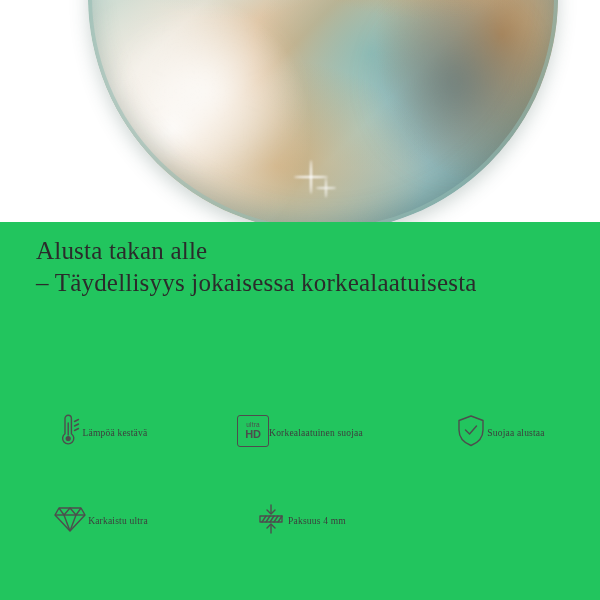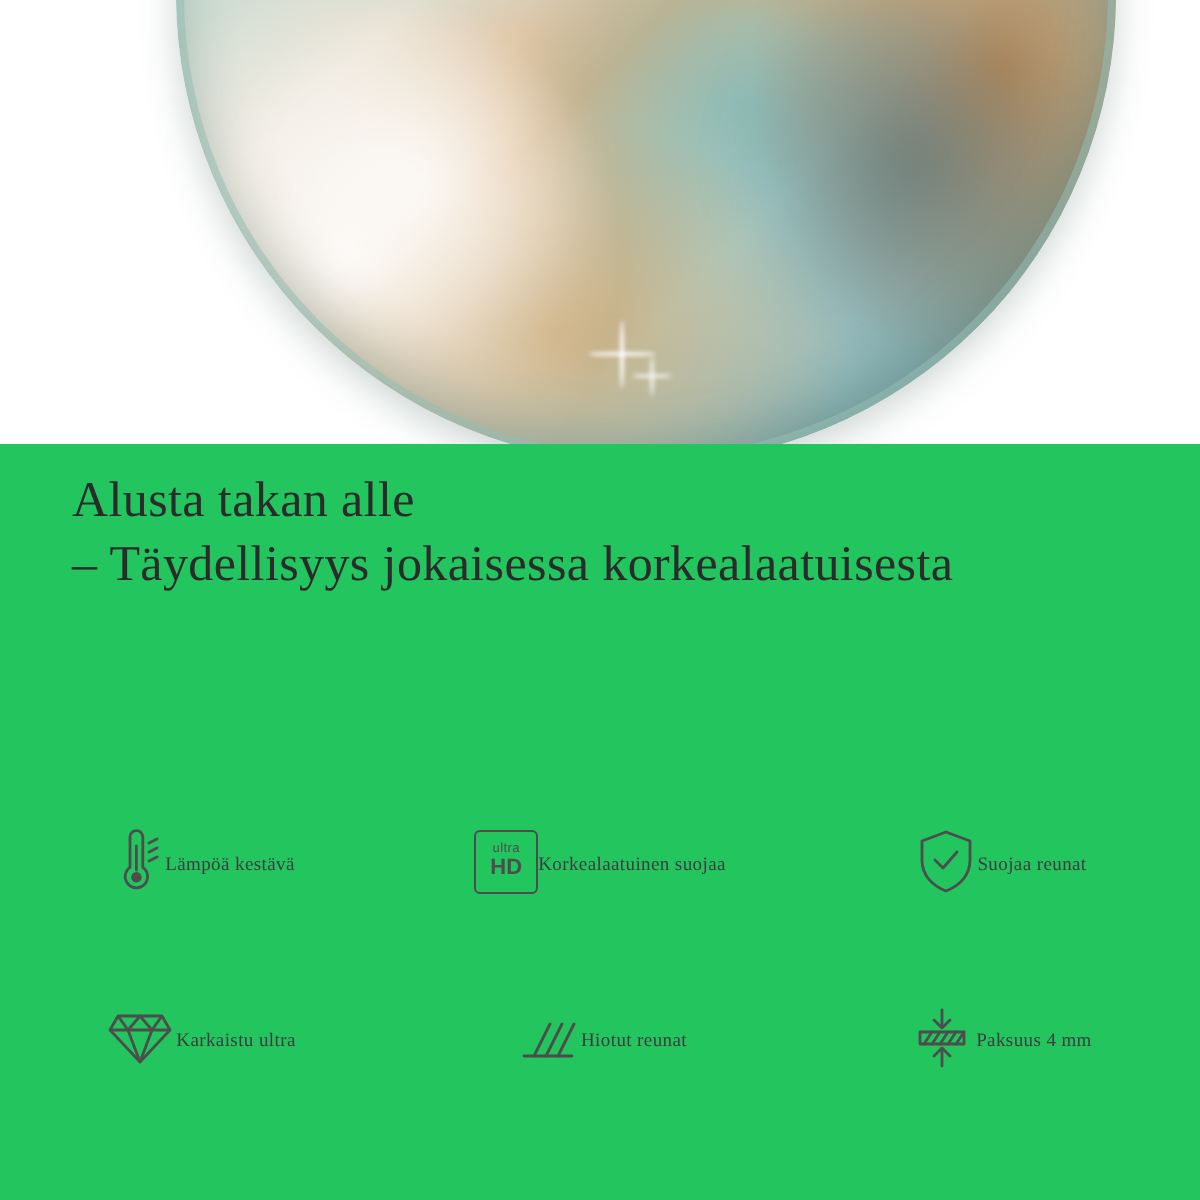--- a/index.html
+++ b/index.html
@@ -250,47 +250,36 @@
       <div class="feature-label">Korkealaatuinen suojaa</div>
     </div>
 
     <div class="feature">
       <div class="feature-icon">
         <svg width="32" height="36" viewBox="0 0 32 36" fill="none" stroke="#4d4d4d" stroke-width="1.4" stroke-linecap="round" stroke-linejoin="round">
           <path d="M16 3 L28 7.5 V17 c0 8-5.6 13-12 15.5C9.6 30 4 25 4 17 V7.5 Z"></path>
           <polyline points="10.5,17 14.5,21 21.5,13"></polyline>
         </svg>
       </div>
-      <div class="feature-label">Suojaa reunat</div>
+      <div class="feature-label">Suojaa alustaa</div>
     </div>
 
     <div class="feature">
       <div class="feature-icon">
         <svg width="36" height="32" viewBox="0 0 36 32" fill="none" stroke="#4d4d4d" stroke-width="1.4" stroke-linejoin="round">
           <path d="M7 5 H29 L33 12 L18 28 L3 12 Z"></path>
           <line x1="3" y1="12" x2="33" y2="12"></line>
           <path d="M7 5 L12 12 L18 28"></path>
           <path d="M29 5 L24 12 L18 28"></path>
           <path d="M12 12 L18 5 L24 12"></path>
         </svg>
       </div>
       <div class="feature-label">Karkaistu ultra</div>
     </div>
 
-    <div class="feature">
-      <div class="feature-icon">
-        <svg width="34" height="30" viewBox="0 0 34 30" fill="none" stroke="#4d4d4d" stroke-width="1.4" stroke-linecap="round">
-          <line x1="5" y1="24" x2="29" y2="24"></line>
-          <line x1="10" y1="24" x2="18" y2="8"></line>
-          <line x1="16" y1="24" x2="24" y2="8"></line>
-          <line x1="22" y1="24" x2="30" y2="8"></line>
-        </svg>
-      </div>
-      <div class="feature-label">Hiotut reunat</div>
-    </div>
 
     <div class="feature">
       <div class="feature-icon">
         <svg width="34" height="34" viewBox="0 0 34 34" fill="none" stroke="#4d4d4d" stroke-width="1.4" stroke-linecap="round" stroke-linejoin="round">
           <line x1="17" y1="3" x2="17" y2="11"></line>
           <polyline points="13,8 17,12 21,8"></polyline>
           <line x1="17" y1="31" x2="17" y2="23"></line>
           <polyline points="13,26 17,22 21,26"></polyline>
           <rect x="6" y="14" width="22" height="6"></rect>
           <line x1="8" y1="20" x2="12" y2="14"></line>

